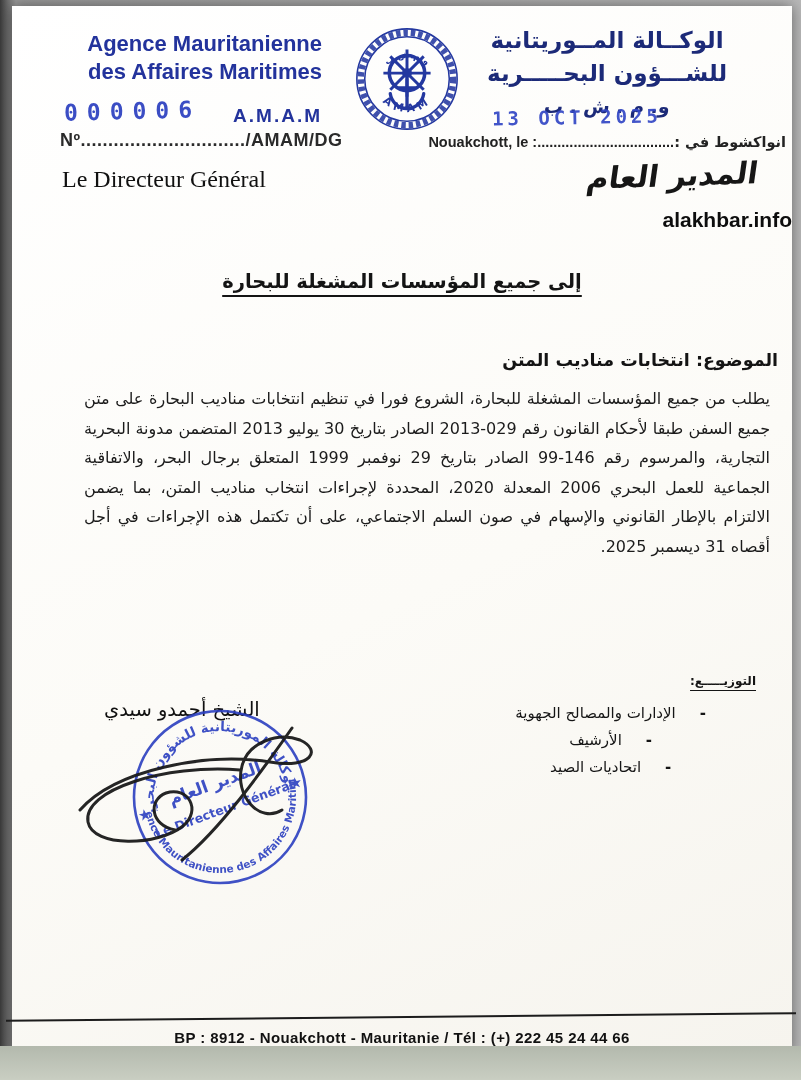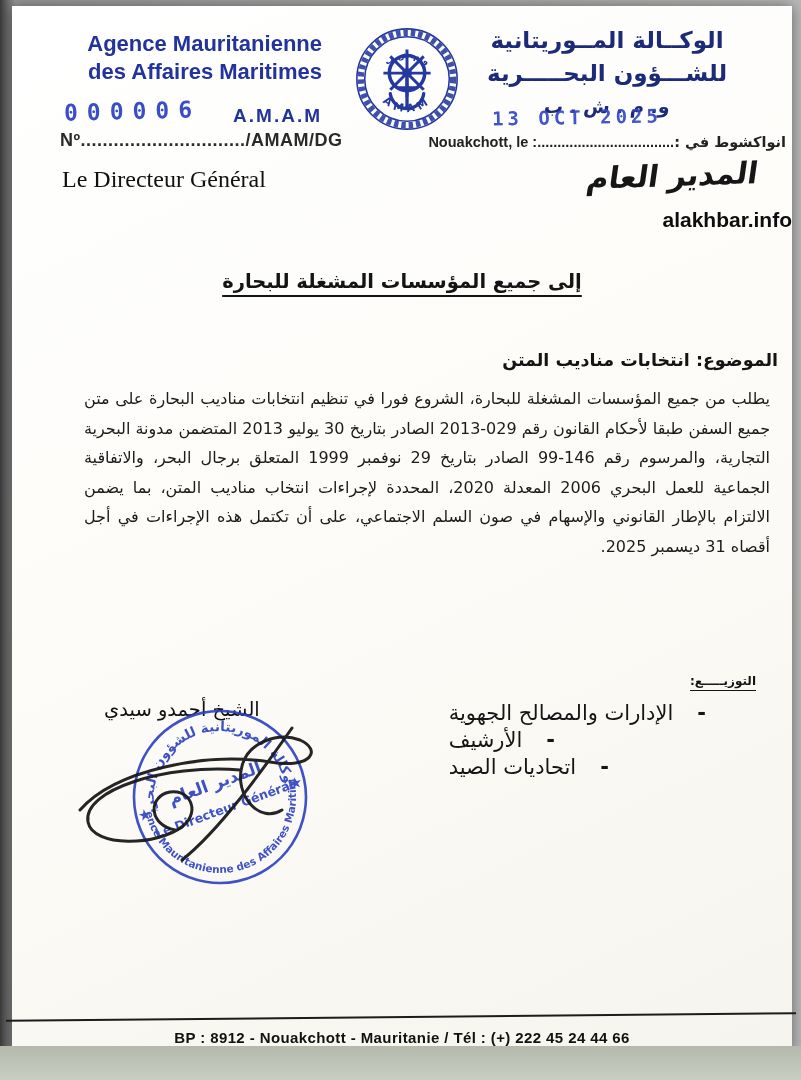--- a/index.html
+++ b/index.html
@@ -81,21 +81,21 @@
     text-align:justify;color:#1b1b1b;font-size:16px;line-height:29.5px;
   }
   .body-text p{margin:0 0 10px 0;}
   
   .distribution{position:absolute;right:36px;top:668px;direction:rtl;color:#151515;}
   .dist-title{
     font-size:12px;font-weight:bold;text-decoration:underline;
     text-underline-offset:5px;margin-bottom:12px;text-align:right;
   }
   .dist-items{padding-right:50px;}
-  .dist-item{font-size:21px;line-height:27px;text-align:left;}
+  .dist-item{font-size:15px;line-height:27px;text-align:center;}
   .dist-dash{display:inline-block;margin-left:24px;font-weight:bold;}
   
   .sig-name{
     position:absolute;left:92px;top:660px;direction:rtl;
     font-size:19.5px;font-weight:normal;color:#101010;margin-top:32px;
   }
   .stamp-wrap{position:absolute;left:58px;top:676px;width:300px;height:230px;}
   
   .footer-line{
     position:absolute;left:-6px;right:-4px;bottom:36px;height:0;

